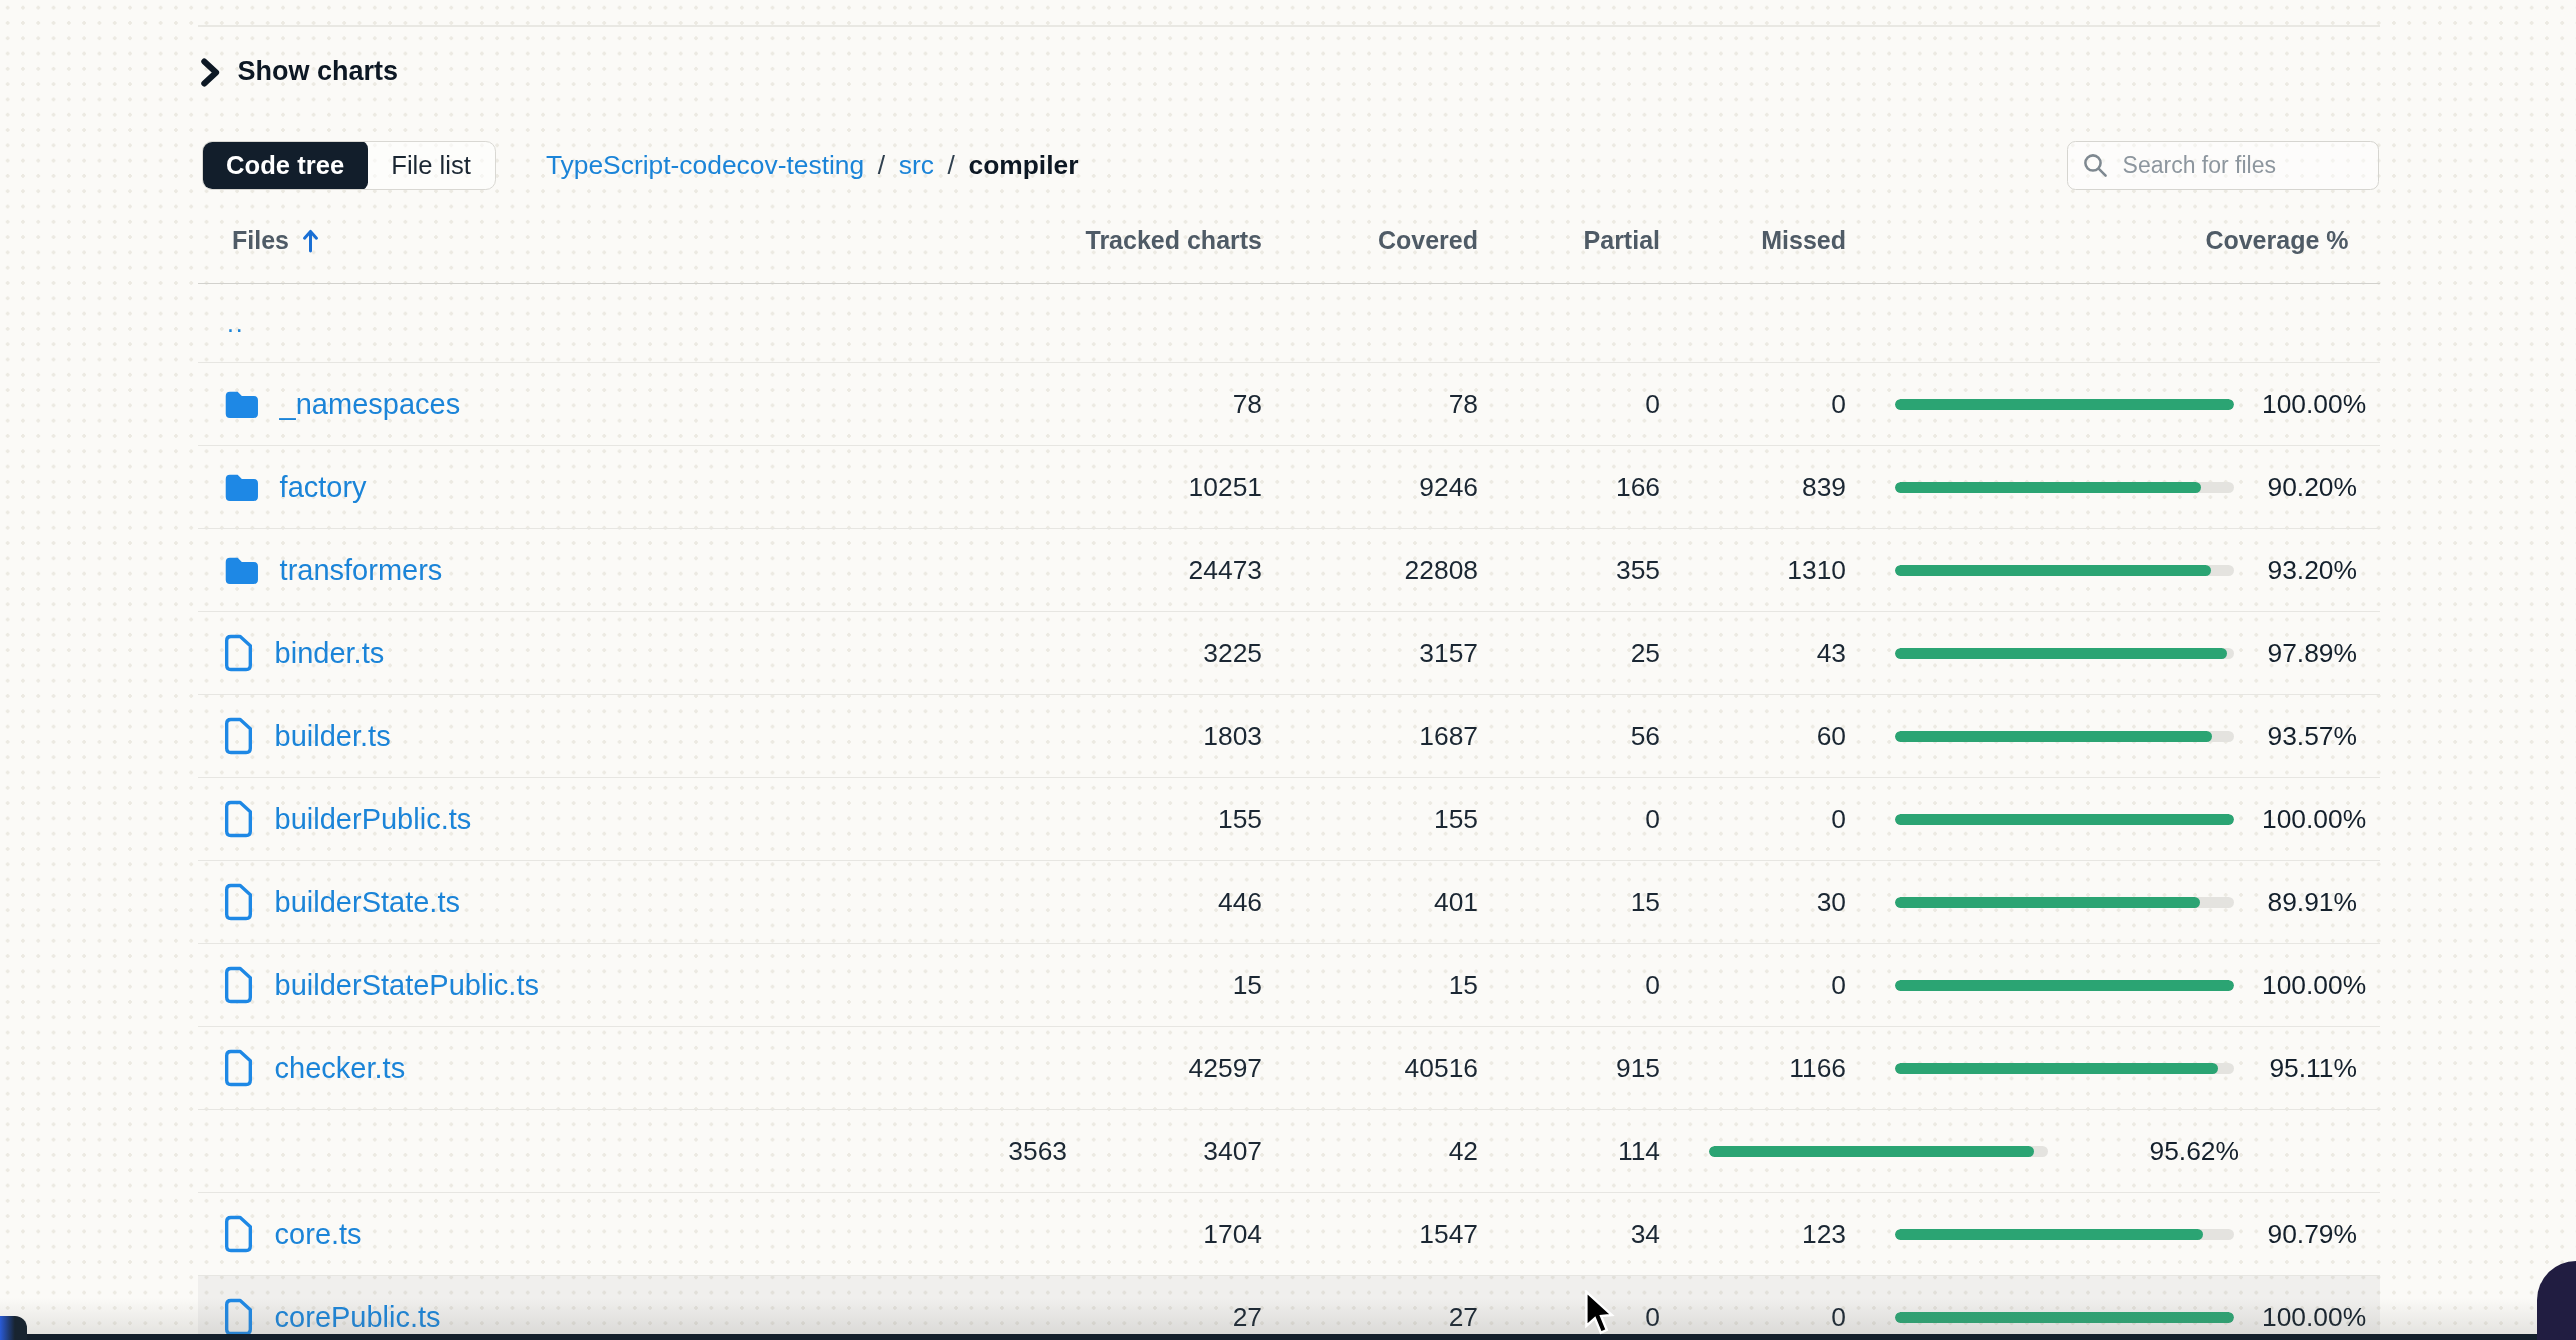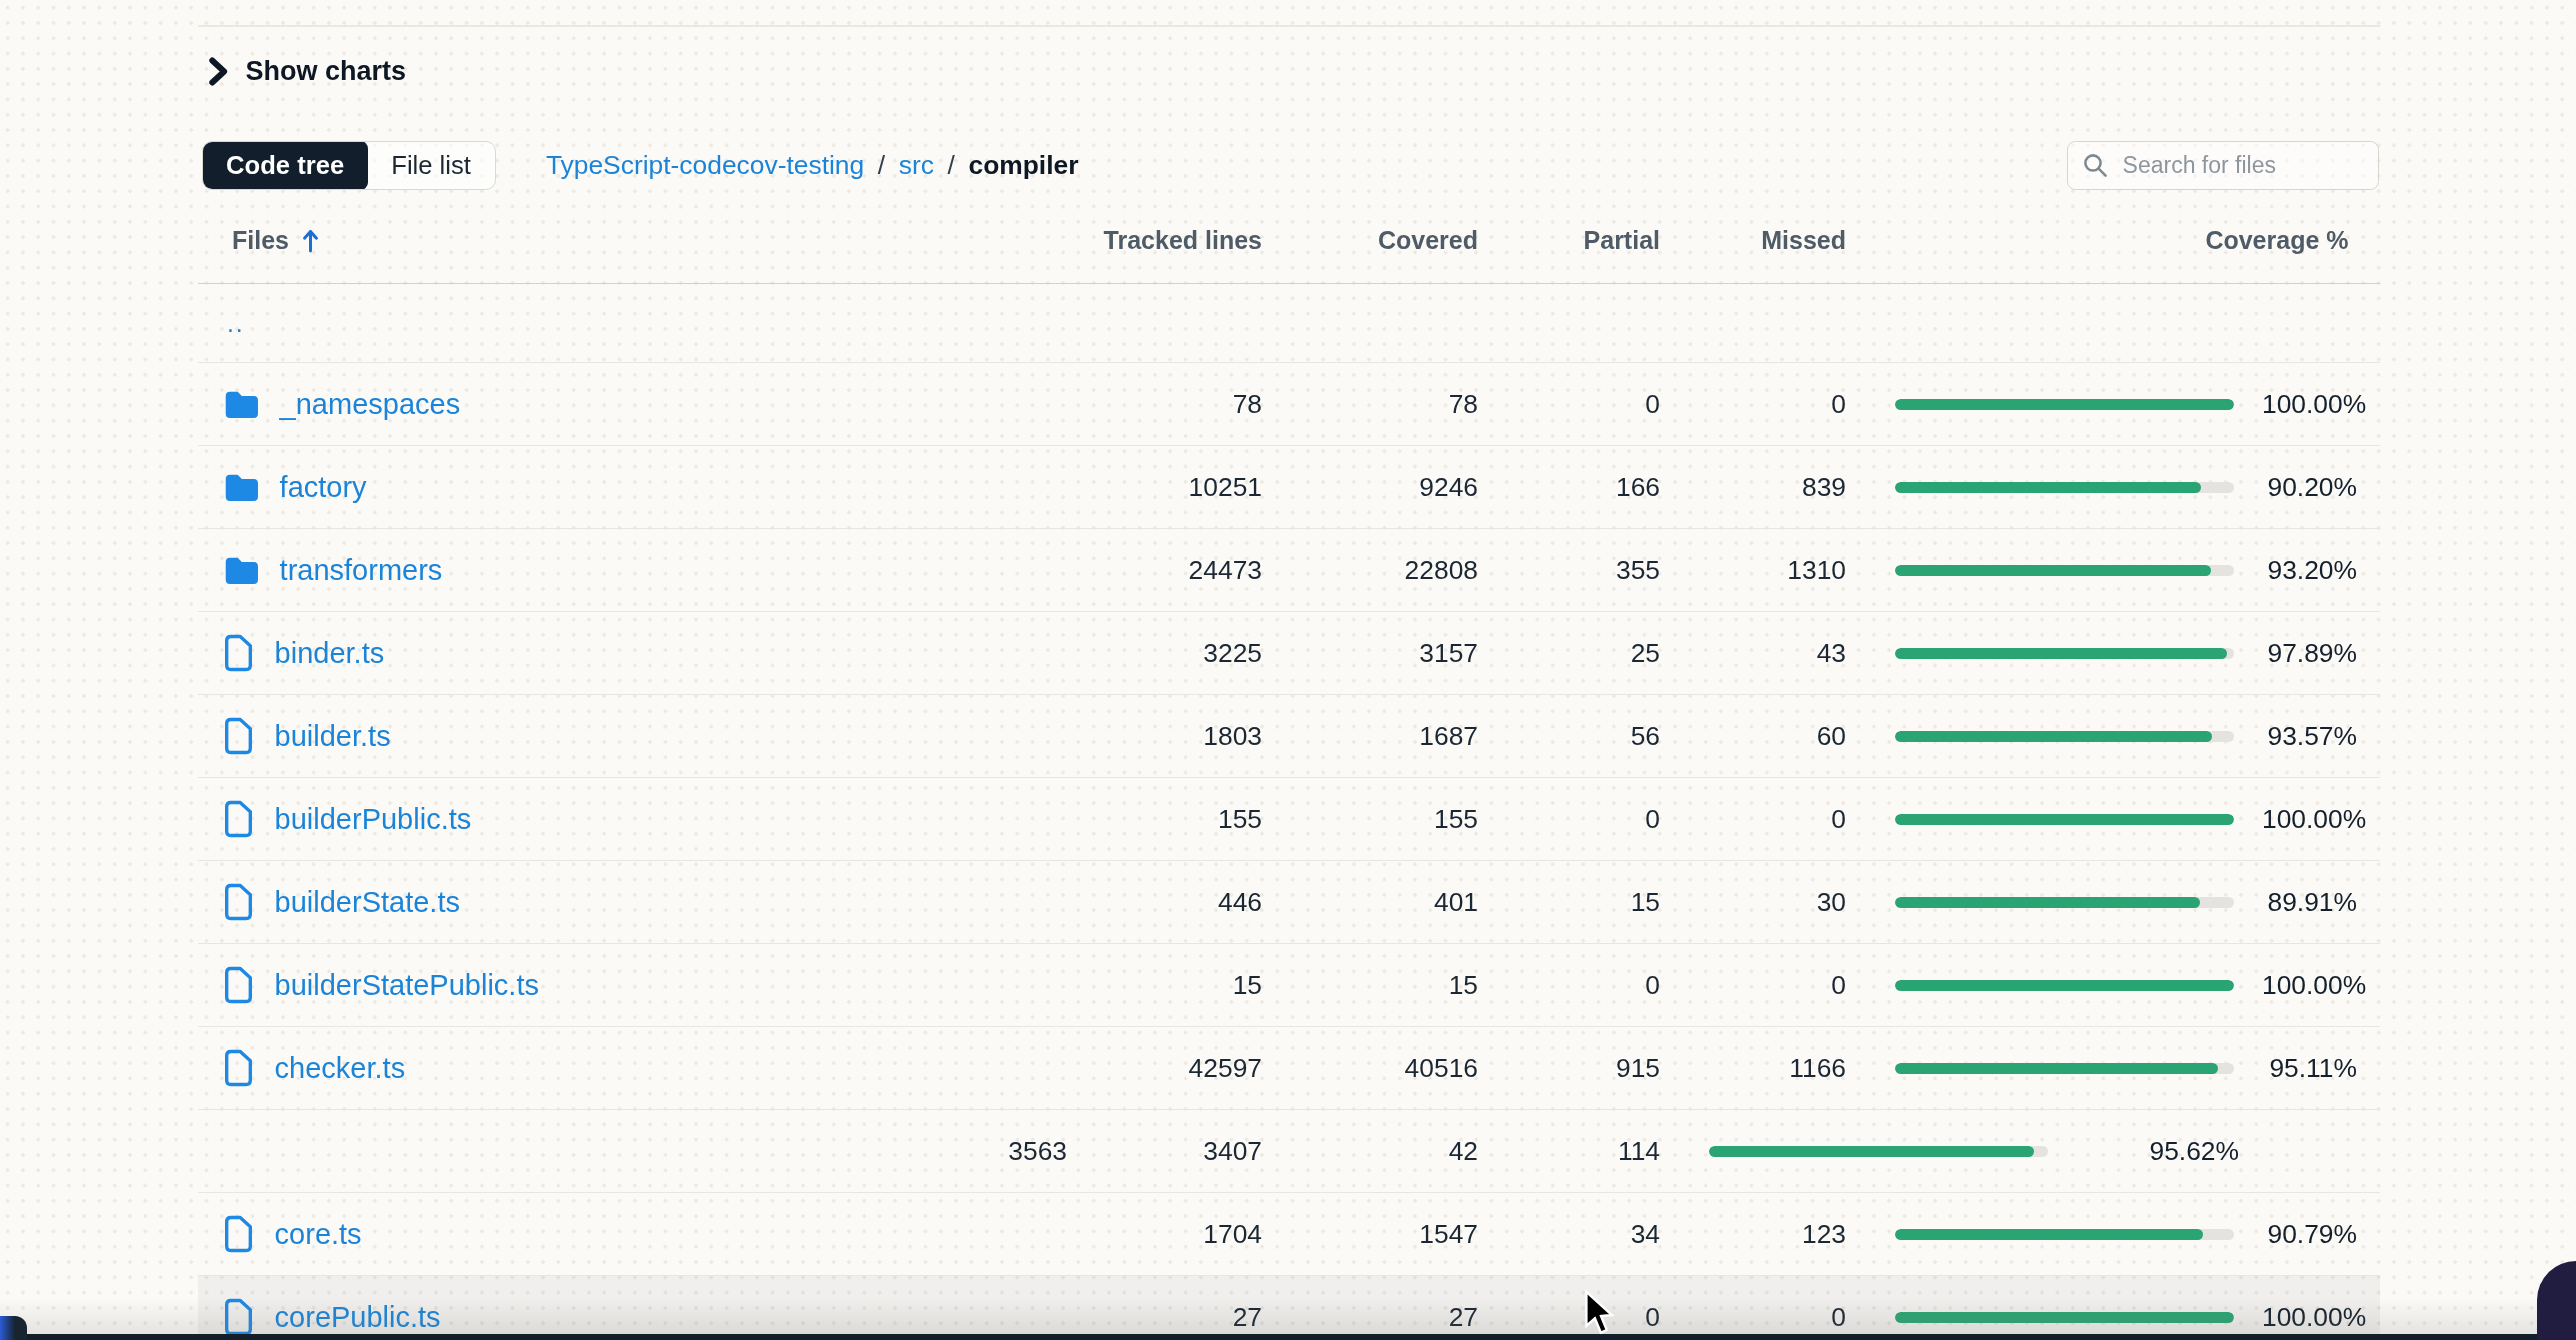--- a/index.html
+++ b/index.html
@@ -7,21 +7,21 @@
     width:2576px;height:1341px;overflow:hidden;position:relative;
     font-family:"Liberation Sans", sans-serif;
     color:#1b2733;
     background-color:#fbfaf7;
     background-image:radial-gradient(circle, rgba(158,148,118,0.16) 1.7px, transparent 2px);
     background-size:15.3px 15.3px;
   }
   .top-divider{position:absolute;left:198px;width:2182px;top:25px;height:1.7px;background:#e9e8e3;}
 
   
-  .show-charts{position:absolute;left:208px;top:56px;display:flex;align-items:center;gap:17px;cursor:pointer;}
+  .show-charts{position:absolute;left:200px;top:56px;display:flex;align-items:flex-end;gap:17px;cursor:pointer;}
   .show-charts .label{font-size:27px;font-weight:600;color:#0d1824;}
 
   
   .controls{position:absolute;left:202px;top:141px;width:2177px;height:49px;display:flex;align-items:center;}
   .seg-group{display:flex;height:49px;border:1.7px solid #d9d8d3;border-radius:10.2px;overflow:hidden;background:rgba(255,255,255,0.55);box-sizing:border-box;}
   .seg{padding:0 24px;display:flex;align-items:center;font-size:25.6px;color:#1b2733;cursor:pointer;white-space:nowrap;}
   .seg.active{background:#121e2b;color:#ffffff;font-weight:700;border-radius:7.7px;margin:-0.9px;}
   .breadcrumb{margin-left:50px;display:flex;align-items:center;gap:13.6px;font-size:26.4px;}
   .breadcrumb a{color:#1b84d8;text-decoration:none;cursor:pointer;}
   .breadcrumb .sep{color:#30404f;font-weight:400;}
@@ -100,21 +100,21 @@
   <div class="thead">
     <div class="files-cell">
       <span>Files</span>
       <span class="icon">
         <svg width="19" height="25.6" viewBox="0 0 22 30">
             <line x1="11" y1="27" x2="11" y2="6" stroke="#1a6fd4" stroke-width="3.5" stroke-linecap="round"></line>
             <polyline points="4,12 11,4 18,12" fill="none" stroke="#1a6fd4" stroke-width="3.5" stroke-linecap="round" stroke-linejoin="round"></polyline>
           </svg>
       </span>
     </div>
-    <div class="num">Tracked lines</div>
+    <div class="num">Tracked charts</div>
     <div class="num">Covered</div>
     <div class="num">Partial</div>
     <div class="num">Missed</div>
     <div class="cov">Coverage %</div>
   </div>
 
   <div class="parent-row">
     <a>..</a>
   </div>
 

